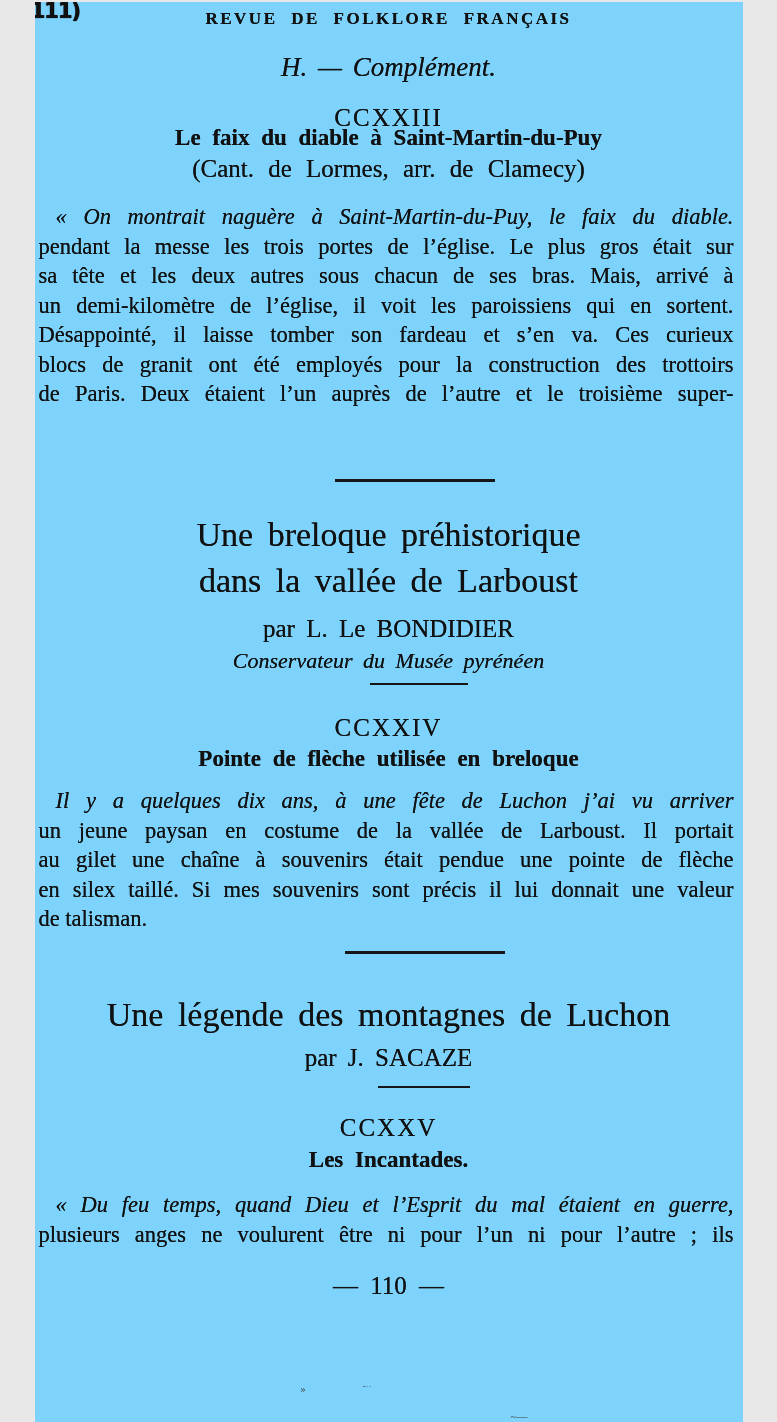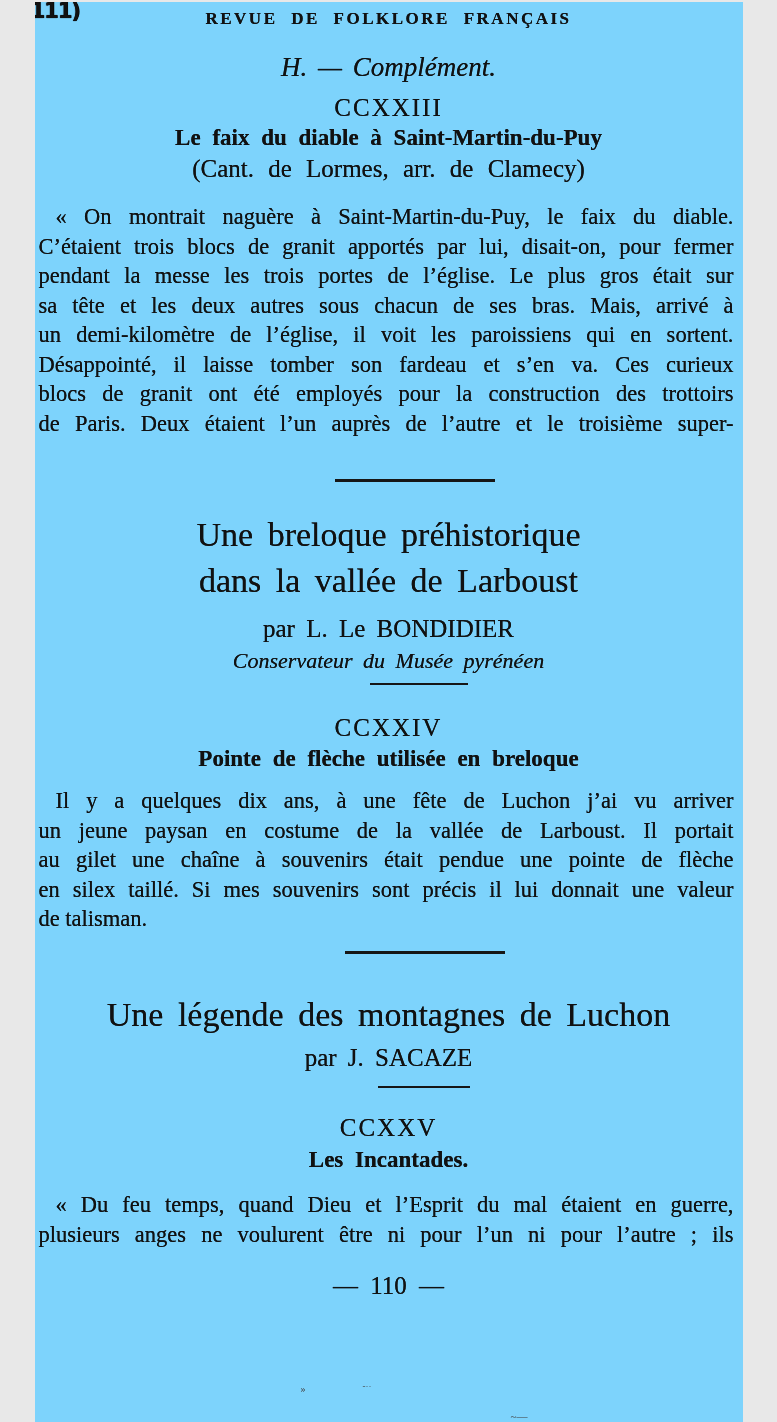--- a/index.html
+++ b/index.html
@@ -28,45 +28,44 @@
   .sec-heading{top:50px;font-size:27px;font-style:italic;word-spacing:4px;text-align:center;}
   .numeral{font-size:25px;letter-spacing:2px;}
   .entry-title{font-size:23px;font-weight:700;word-spacing:6px;text-align:center;}
   .entry-subtitle{font-size:25px;word-spacing:8px;}
   .big-title{font-size:34px;word-spacing:6px;line-height:46px;}
   .byline{font-size:25px;word-spacing:5px;}
   .byline-role{font-size:22px;font-style:italic;word-spacing:5px;}
   .para{position:absolute;left:4px;right:9px;font-size:22.5px;}
   .jline{text-align:justify;text-align-last:justify;line-height:29.5px;}
   .lline{text-align:left;line-height:29.5px;}
-  .indent{text-indent:17px;}
+  .indent{text-indent:17px;font-style:italic;}
   .smallcaps{font-variant:small-caps;letter-spacing:0.5px;}
   .ital{font-style:italic;}
   .rule{position:absolute;background:#161616;}
   .page-number{top:1270px;font-size:25px;word-spacing:6px;}
   .artifact{position:absolute;color:#444;text-shadow:none;}
 </style>
 </head>
 <body>
 
 <div class="page">
 
   <div class="stamp">111)</div>
 
   <div class="abs running-header">REVUE DE FOLKLORE FRANÇAIS</div>
 
   <div class="abs sec-heading">H. — Complément.</div>
 
-  <div class="abs numeral" style="top:92px">CCXXIII</div>
+  <div class="abs numeral" style="top:102px">CCXXIII</div>
   <div class="abs entry-title" style="top:123px">Le faix du diable à Saint-Martin-du-Puy</div>
   <div class="abs entry-subtitle" style="top:153px">(Cant. de Lormes, arr. de Clamecy)</div>
 
   <div class="para" style="top:200px">
     <div class="jline indent">« On montrait naguère à Saint-Martin-du-Puy, le faix du diable.</div>
-    <div class="jline">C’étaient trois blocs de granit apportés par lui, disait-on, pour fermer</div>
     <div class="jline">pendant la messe les trois portes de l’église. Le plus gros était sur</div>
     <div class="jline">sa tête et les deux autres sous chacun de ses bras. Mais, arrivé à</div>
     <div class="jline">un demi-kilomètre de l’église, il voit les paroissiens qui en sortent.</div>
     <div class="jline">Désappointé, il laisse tomber son fardeau et s’en va. Ces curieux</div>
     <div class="jline">blocs de granit ont été employés pour la construction des trottoirs</div>
     <div class="jline">de Paris. Deux étaient l’un auprès de l’autre et le troisième super-</div>
   </div>
 
   <div class="rule" style="top:477px;left:300px;width:160px;height:3px"></div>
 

